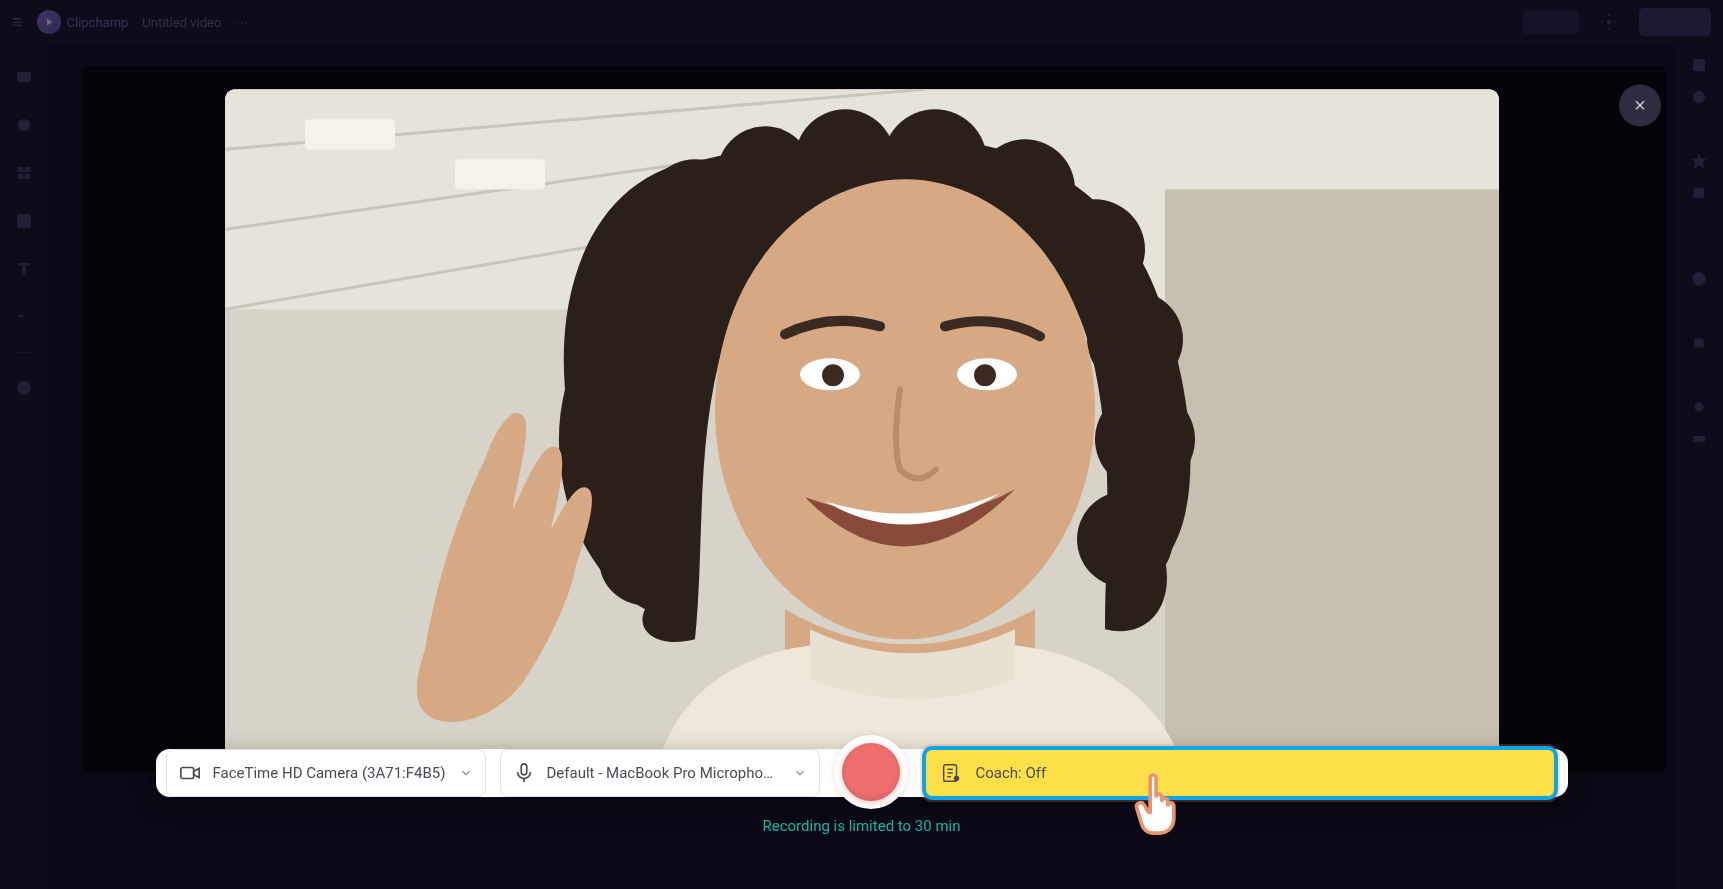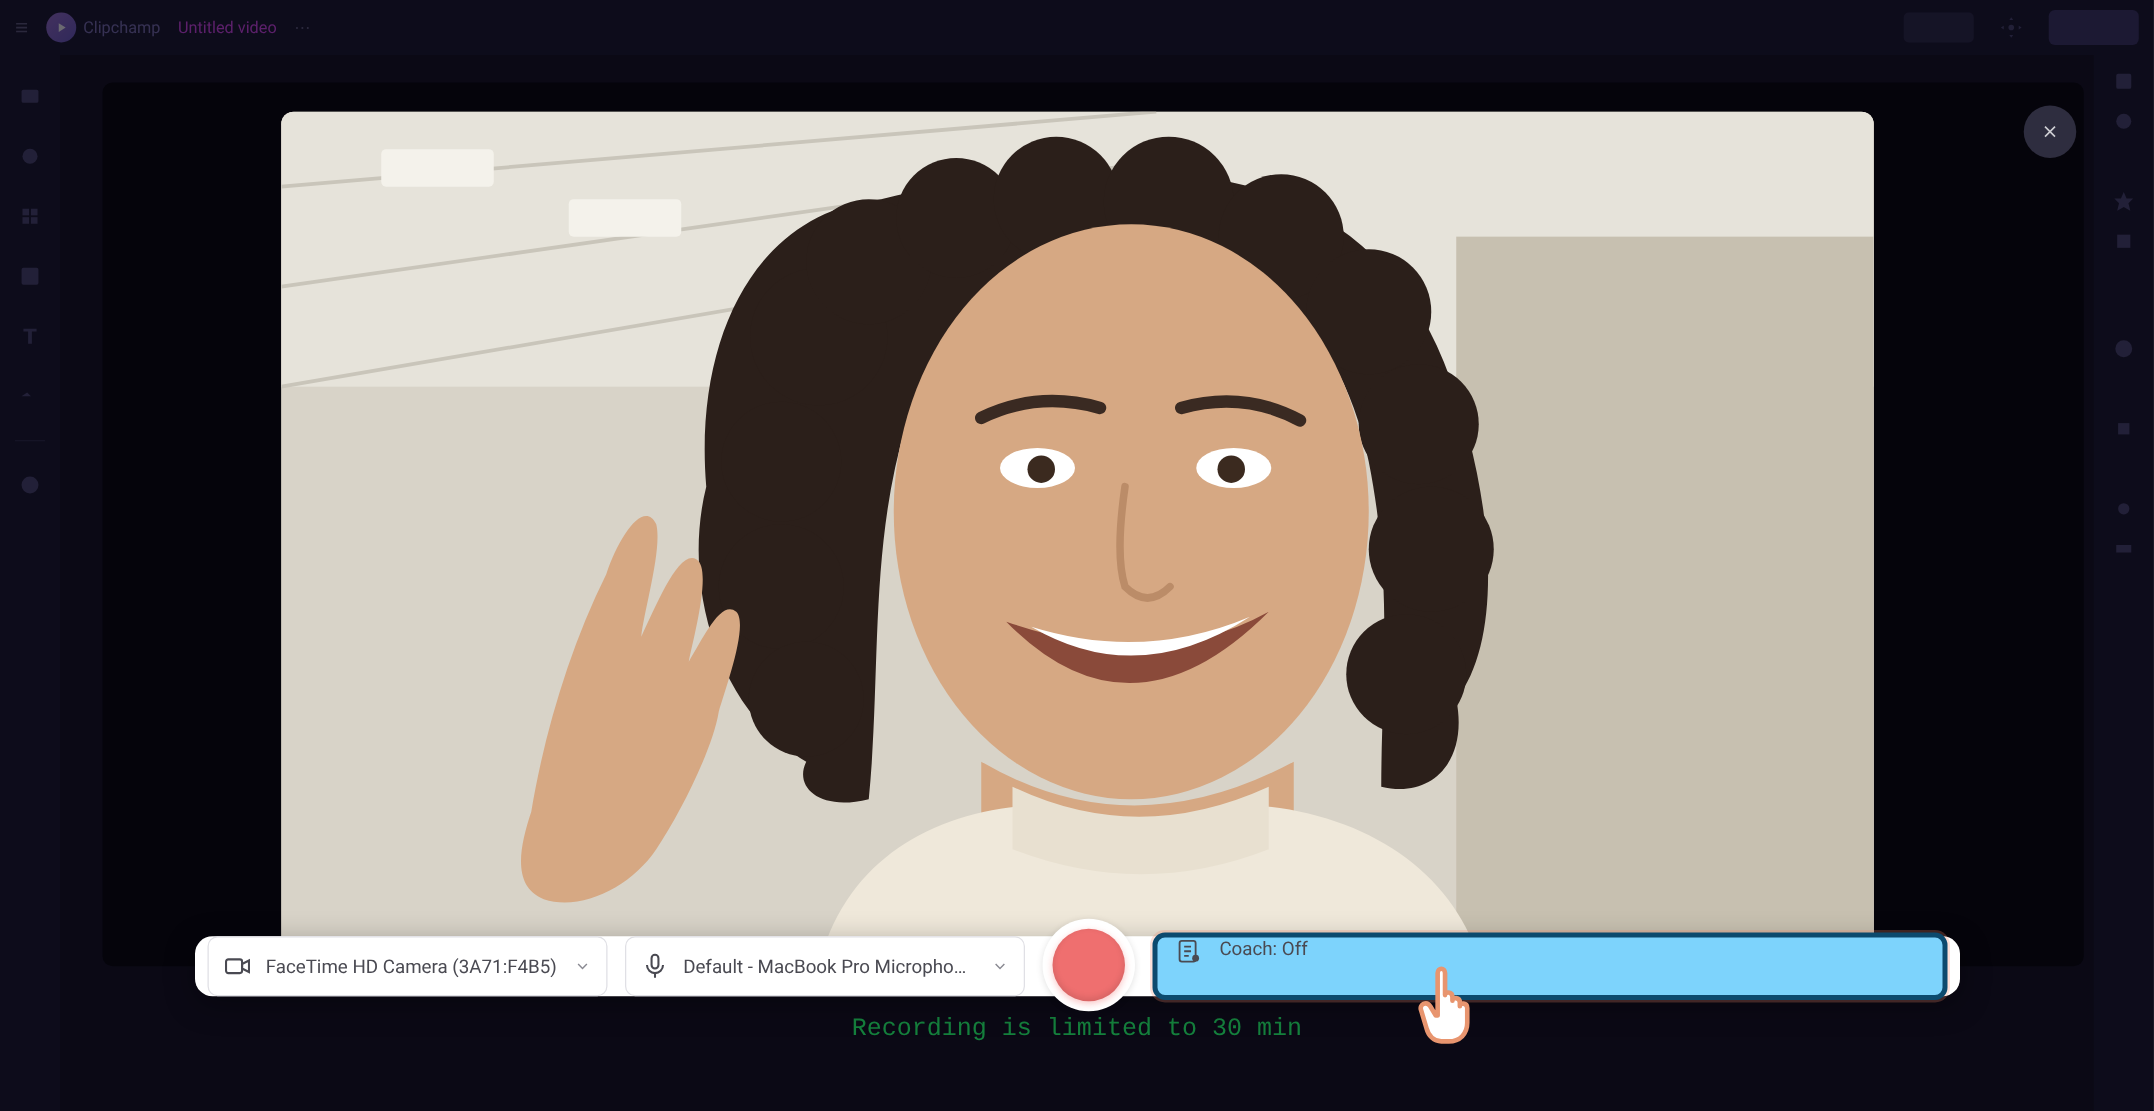--- a/index.html
+++ b/index.html
@@ -56,21 +56,21 @@
       justify-content: center;
     }
     
     .logo-icon svg {
       width: 12px;
       height: 12px;
       fill: white;
     }
     
     .breadcrumb {
-      color: #d946ef;
+      color: #737373;
       font-size: 13px;
     }
     
     .kebab {
       color: #5d5a7a;
       letter-spacing: 1px;
     }
     
     .top-right {
       margin-left: auto;
@@ -300,24 +300,25 @@
       border-radius: 50%;
       background: #ef6f6f;
       box-shadow: inset 0 -2px 6px rgba(0,0,0,0.12), 0 2px 6px rgba(239,111,111,0.4);
       cursor: pointer;
     }
     
     
     .coach-selector {
       flex: 1;
       height: 54px;
-      background: #7dd3fc;
-      border: 4px solid #0c4a6e;
+      background: #fde047;
+      border: 4px solid #0ea5e9;
       border-radius: 10px;
       display: flex;
+      align-items: center;
       padding: 0 14px;
       gap: 14px;
       cursor: pointer;
       color: #4a4a52;
       font-size: 15px;
       box-shadow: 0 0 0 2px rgba(240,134,106,0.25);
     }
     
     .coach-selector svg.coach-icon {
       width: 22px;
@@ -340,24 +341,23 @@
       width: 74px;
       height: 74px;
     }
     
     
     .status-text {
       position: absolute;
       bottom: 54px;
       left: 50%;
       transform: translateX(-50%);
-      color: #15803d;
-      font-size: 20px;
+      color: #14b8a6;
+      font-size: 15px;
       z-index: 250;
-      font-family: Liberation Mono, monospace;
     }
   </style>
 </head>
 <body>
 
 <div class="top-bar">
   <div class="top-left">
     <span style="font-size:18px;color:#5d5a7a;">≡</span>
     <div class="app-logo">
       <div class="logo-icon">

